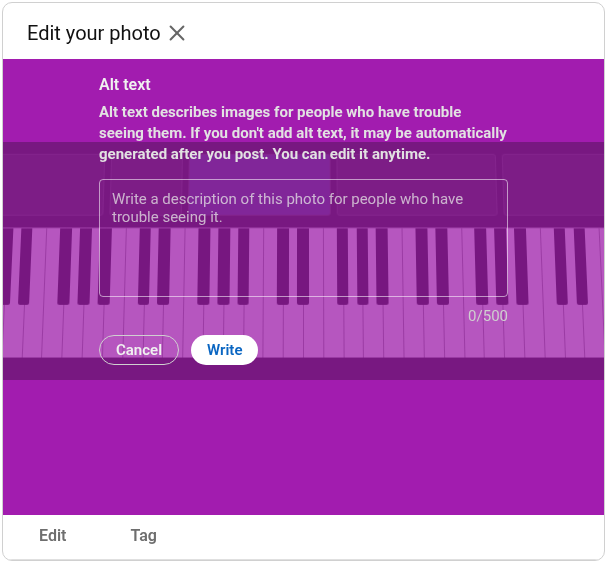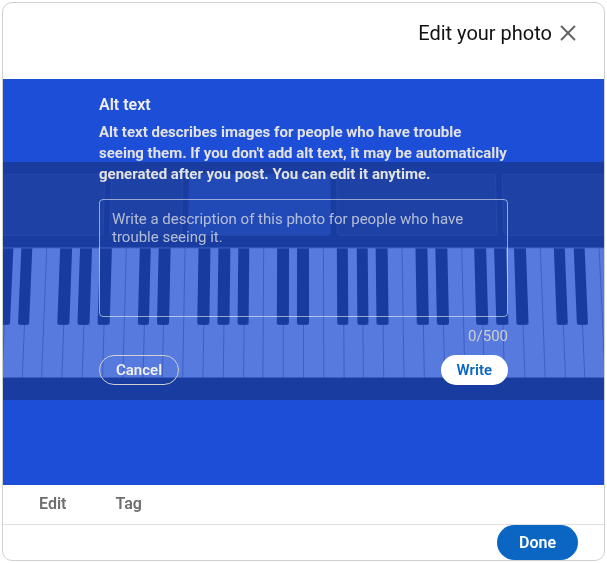--- a/index.html
+++ b/index.html
@@ -11,40 +11,40 @@
     border: 1px solid #d0d0d0;
     border-radius: 10px;
     overflow: hidden;
     display: flex;
     flex-direction: column;
     background: #fff;
   }
   .header {
     display: flex;
     align-items: center;
-    justify-content: flex-end;
-    padding: 14px 20px 30px 24px;
+    justify-content: flex-start;
+    padding: 14px 20px 10px 24px;
   }
   .header-title {
     font-size: 20px;
     font-weight: 400;
     color: #111;
   }
   .close-btn {
     width: 32px; height: 32px;
     display: flex; align-items: center; justify-content: center;
     cursor: pointer;
     color: #666;
     border-radius: 50%;
   }
   .photo-area {
     position: relative;
     width: 100%;
     height: 484px;
-    background: #1d4ed8;
+    background: #a21caf;
     overflow: hidden;
   }
   .keyboard-bg {
     position: absolute;
     inset: 0;
     opacity: 0.28;
   }
   .keyboard-body {
     position: absolute;
     left: -30px; right: -30px;
@@ -124,22 +124,22 @@
     color: rgba(230,230,230,0.75);
   }
   .char-count {
     text-align: right;
     font-size: 15px;
     color: #cfcfcf;
     margin-top: 6px;
   }
   .overlay-buttons {
     display: flex;
-    justify-content: space-between;
-    gap: 21px;
+    justify-content: flex-start;
+    gap: 12px;
     margin-top: 10px;
   }
   .pill-btn {
     border-radius: 18px;
     padding: 5px 16px;
     font-size: 15px;
     font-weight: 600;
     cursor: pointer;
     border: none;
     font-family: inherit;
@@ -148,21 +148,21 @@
     background: transparent;
     color: #f0f0f0;
     border: 1.5px solid #d0d0d0;
   }
   .btn-save {
     background: #fff;
     color: #0a66c2;
   }
   .tabs-row {
     display: flex;
-    gap: 49px;
+    gap: 64px;
     padding: 0 36px;
     border-bottom: 1px solid #e0e0e0;
     height: 48px;
     align-items: stretch;
   }
   .tab {
     display: flex;
     align-items: center;
     font-size: 16px;
     font-weight: 600;
@@ -309,17 +309,14 @@
         <button class="pill-btn btn-save">Write</button>
       </div>
     </div>
   </div>
 
   <div class="tabs-row">
     <div class="tab">Edit</div>
     <div class="tab">Tag</div>
   </div>
 
-  <div class="footer">
-    <button class="done-btn">Done</button>
-  </div>
 
 </div>
 
 </body></html>

